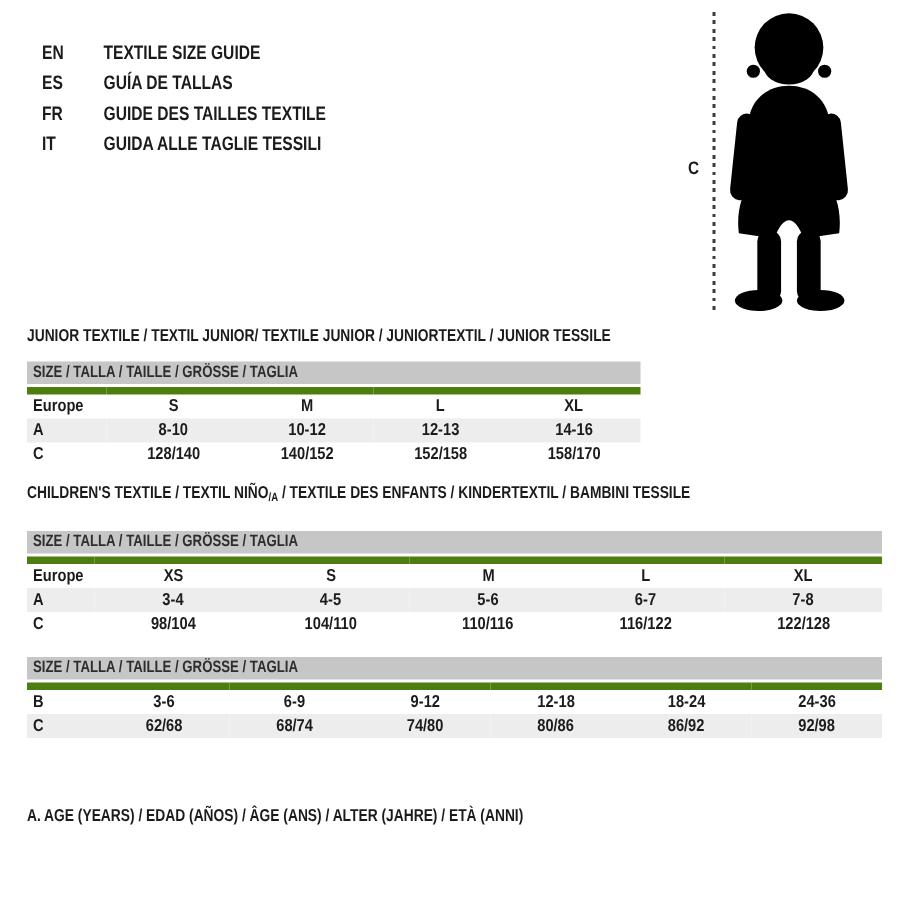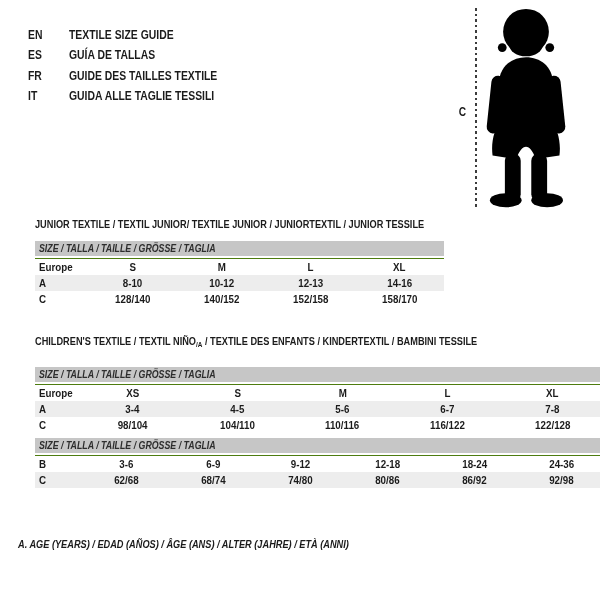--- a/index.html
+++ b/index.html
@@ -26,35 +26,35 @@
   
   .figure{position:absolute;left:452px;top:6px;width:125px;height:212px;}
   .c-label{position:absolute;left:6px;top:99px;font-size:12px;font-weight:bold;transform:scaleX(0.85);}
   .dotted{
     position:absolute;left:23px;top:2px;width:2px;height:201px;
     background-image:repeating-linear-gradient(to bottom,#3c3c3c 0px,#3c3c3c 2.6px,transparent 2.6px,transparent 5.6px);
   }
   .baby-svg{position:absolute;left:30px;top:2px;}
 
   
-  .section{position:absolute;left:18px;margin-left:17px;}
+  .section{position:absolute;left:18px;}
   .sec-title{font-size:11.5px;line-height:15px;}
   .tbl{margin-top:9px;}
   .size-bar{
     height:15px;line-height:15px;background:var(--bar-bg);
-    padding-left:4px;font-size:11px;color:#2d2d2d;font-style:italic;
-  }
-  table{border-collapse:collapse;table-layout:fixed;margin-top:2px;border-top:1px solid #4d7c0f;font-size:11.5px;}
+    padding-left:4px;font-size:11px;color:#2d2d2d;
+  }
+  table{border-collapse:collapse;table-layout:fixed;margin-top:2px;border-top:5px solid #4d7c0f;font-size:11.5px;}
   td{height:16px;padding:0;text-align:center;vertical-align:middle;}
   td.lab{text-align:left;padding-left:4px;}
   tr.alt td{background:var(--row-alt);}
   .sub{font-size:8px;vertical-align:-2px;}
 
   
-  .legend{position:absolute;left:18px;top:534px;font-style:italic;}
+  .legend{position:absolute;left:18px;top:534px;}
   .legend-line{font-size:11.5px;line-height:20px;}
 </style>
 </head>
 <body>
 
 <div class="langs">
   <div class="lang-row">
     <span class="lang-code"><span class="ct">EN</span></span>
     <span class="ct">TEXTILE SIZE GUIDE</span>
   </div>
@@ -129,21 +129,21 @@
         <td><span class="ctc">128/140</span></td>
         <td><span class="ctc">140/152</span></td>
         <td><span class="ctc">152/158</span></td>
         <td><span class="ctc">158/170</span></td>
       </tr>
       </tbody>
     </table>
   </div>
 </div>
 
-<div class="section" style="top:334px;">
+<div class="section" style="top:322px;">
   <div class="sec-title">
     <span class="ct"><span>CHILDREN'S TEXTILE / TEXTIL NIÑO</span><span class="sub">/A</span><span> / TEXTILE DES ENFANTS / KINDERTEXTIL / BAMBINI TESSILE</span></span>
   </div>
   <div class="tbl" style="width:570px;margin-top:15px;">
     <div class="size-bar">
       <span class="ct">SIZE / TALLA / TAILLE / GRÖSSE / TAGLIA</span>
     </div>
     <table style="width:570px;">
       <colgroup>
           <col style="width:45px">

